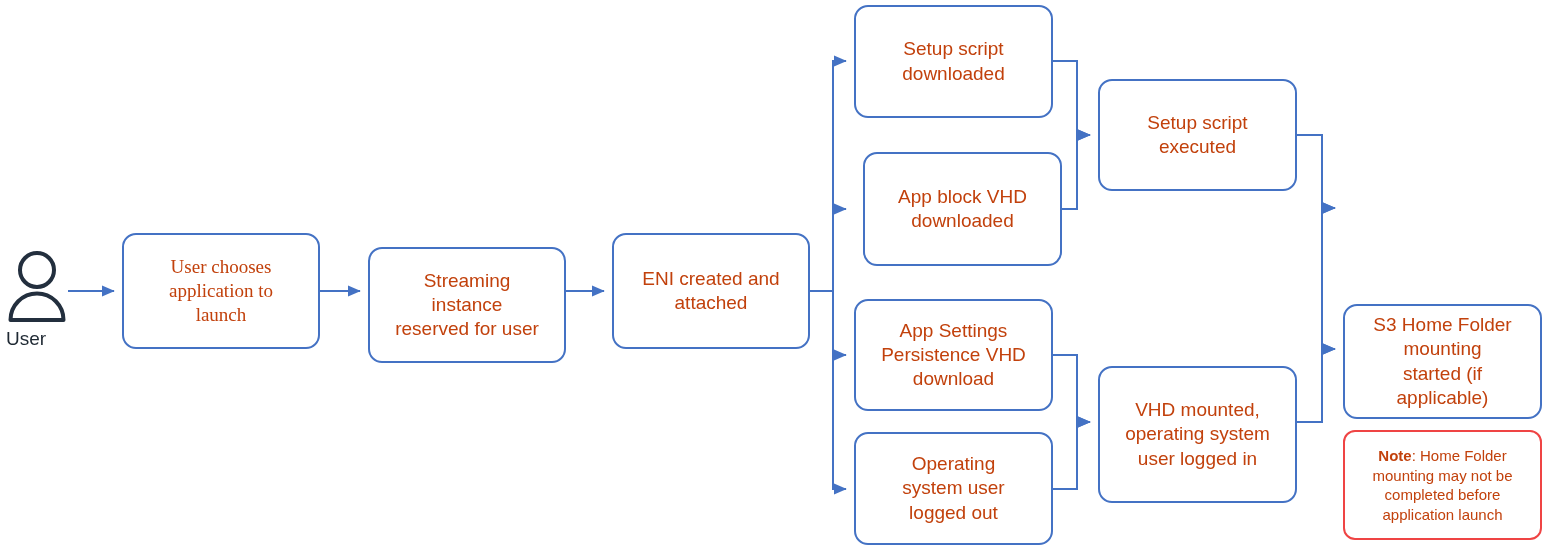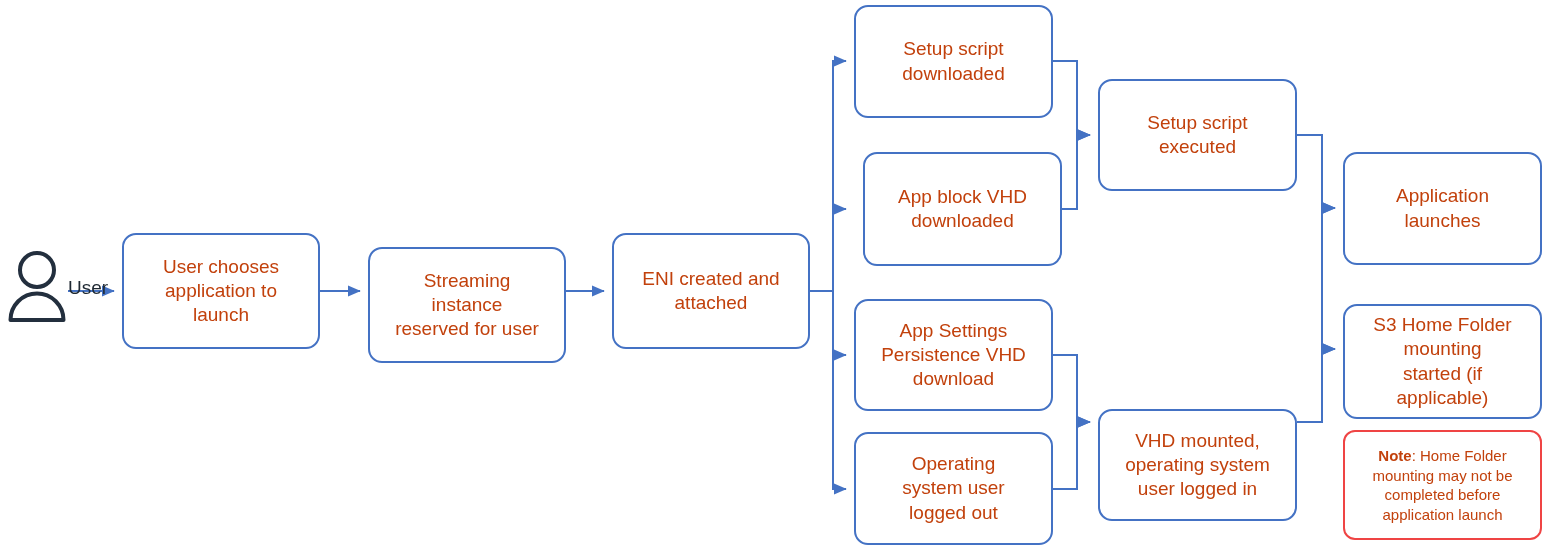--- a/index.html
+++ b/index.html
@@ -43,22 +43,21 @@
   #wires {
     position: absolute;
     left: 0; top: 0;
     width: 1547px;
     height: 549px;
     pointer-events: none;
   }
   .actor {
     position: absolute;
     display: flex;
-    flex-direction: row;
-    align-items: center;
+    flex-direction: column;
   }
   .actor-label {
     font-size: 19px;
     color: #1f2933;
     margin-top: 4px;
   }
 </style>
 </head>
 <body>
 
@@ -90,21 +89,21 @@
   </svg>
 
   <div class="actor" style="left:6px; top:248px;">
     <svg width="62" height="76" viewBox="0 0 62 76">
       <circle cx="31" cy="22" r="17" fill="none" stroke="#232f3e" stroke-width="4"></circle>
       <path d="M4.5,72 A26.5,26.5 0 0 1 57.5,72 Z" fill="none" stroke="#232f3e" stroke-width="4" stroke-linejoin="round"></path>
     </svg>
     <span class="actor-label">User</span>
   </div>
 
-  <div class="node" style="left:122px; top:233px; width:198px; height:116px;">
+  <div class="node" style="left:122px; top:233px; width:198px; height:116px;font-family:Liberation Serif, serif;">
     <span class="node-text">User chooses
 application to
 launch</span>
   </div>
   <div class="node" style="left:368px; top:247px; width:198px; height:116px;">
     <span class="node-text">Streaming
 instance
 reserved for user</span>
   </div>
   <div class="node" style="left:612px; top:233px; width:198px; height:116px;">
@@ -126,28 +125,24 @@
   </div>
   <div class="node" style="left:854px; top:299px; width:199px; height:112px;">
     <span class="node-text">App Settings
 Persistence VHD
 download</span>
   </div>
   <div class="node" style="left:1098px; top:79px; width:199px; height:112px;">
     <span class="node-text">Setup script
 executed</span>
   </div>
-  <div class="node" style="left:1098px; top:366px; width:199px; height:112px;margin-top:43px;">
+  <div class="node" style="left:1098px; top:366px; width:199px; height:137px;">
     <span class="node-text">VHD mounted,
 operating system
 user logged in</span>
-  </div>
-  <div class="node" style="left:1343px; top:152px; width:199px; height:113px;">
-    <span class="node-text">Application
-launches</span>
   </div>
   <div class="node" style="left:1343px; top:292px; width:199px; height:115px;margin-top:12px;">
     <span class="node-text">S3 Home Folder
 mounting
 started (if
 applicable)</span>
   </div>
 
   <div class="node note" style="left:1343px; top:430px; width:199px; height:110px;">
     <span class="note-text"><b>Note</b><span>: </span><span>Home Folder

